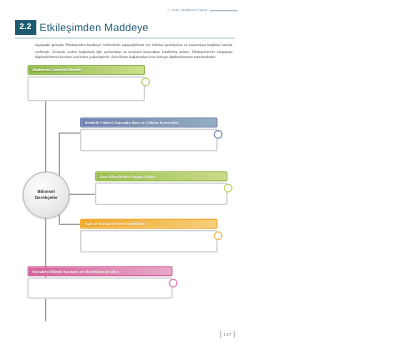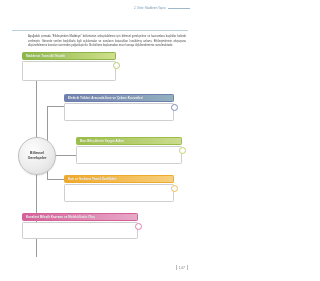--- a/index.html
+++ b/index.html
@@ -190,20 +190,24 @@
 </head>
 <body>
 
 <div class="page">
 
   <div class="running-head">
     <span class="running-head-text">2. Ünite: Maddenin Yapısı</span>
     <span class="running-head-rule"></span>
   </div>
 
+  <div class="title-row">
+    <span class="sec-badge">2.2</span>
+    <span class="sec-title">Etkileşimden Maddeye</span>
+  </div>
   <div class="title-rule"></div>
 
   <p class="intro">Aşağıdaki şemada “Etkileşimden Maddeye” bölümünün anlaşılabilmesi için bilimsel gerekçelere ve kavramlara başlıklar halinde verilmiştir. Görsede verilen başlıklarla ilgili açıklamalar ve soruların kutucukları kısaltılmış anlamı, Etkileşimlerinin oluşuşunu düşünebilmeniz konuları üzerinden yoğunlaştırılır. Bu bölüme başlamadan önce konuyu ilişkilendirmeniz sunulmaktadır.</p>
 
   <div class="diagram">
 
     <div class="line vline" style="left:35.5px; top:33px; height:176px;"></div>
 
     <div class="card" style="left:22px; top:4px; width:94px;">
       <div class="card-head" style="background:linear-gradient(90deg,#8cb748 0%,#cfe08c 100%); border-color:#8cb748;">

